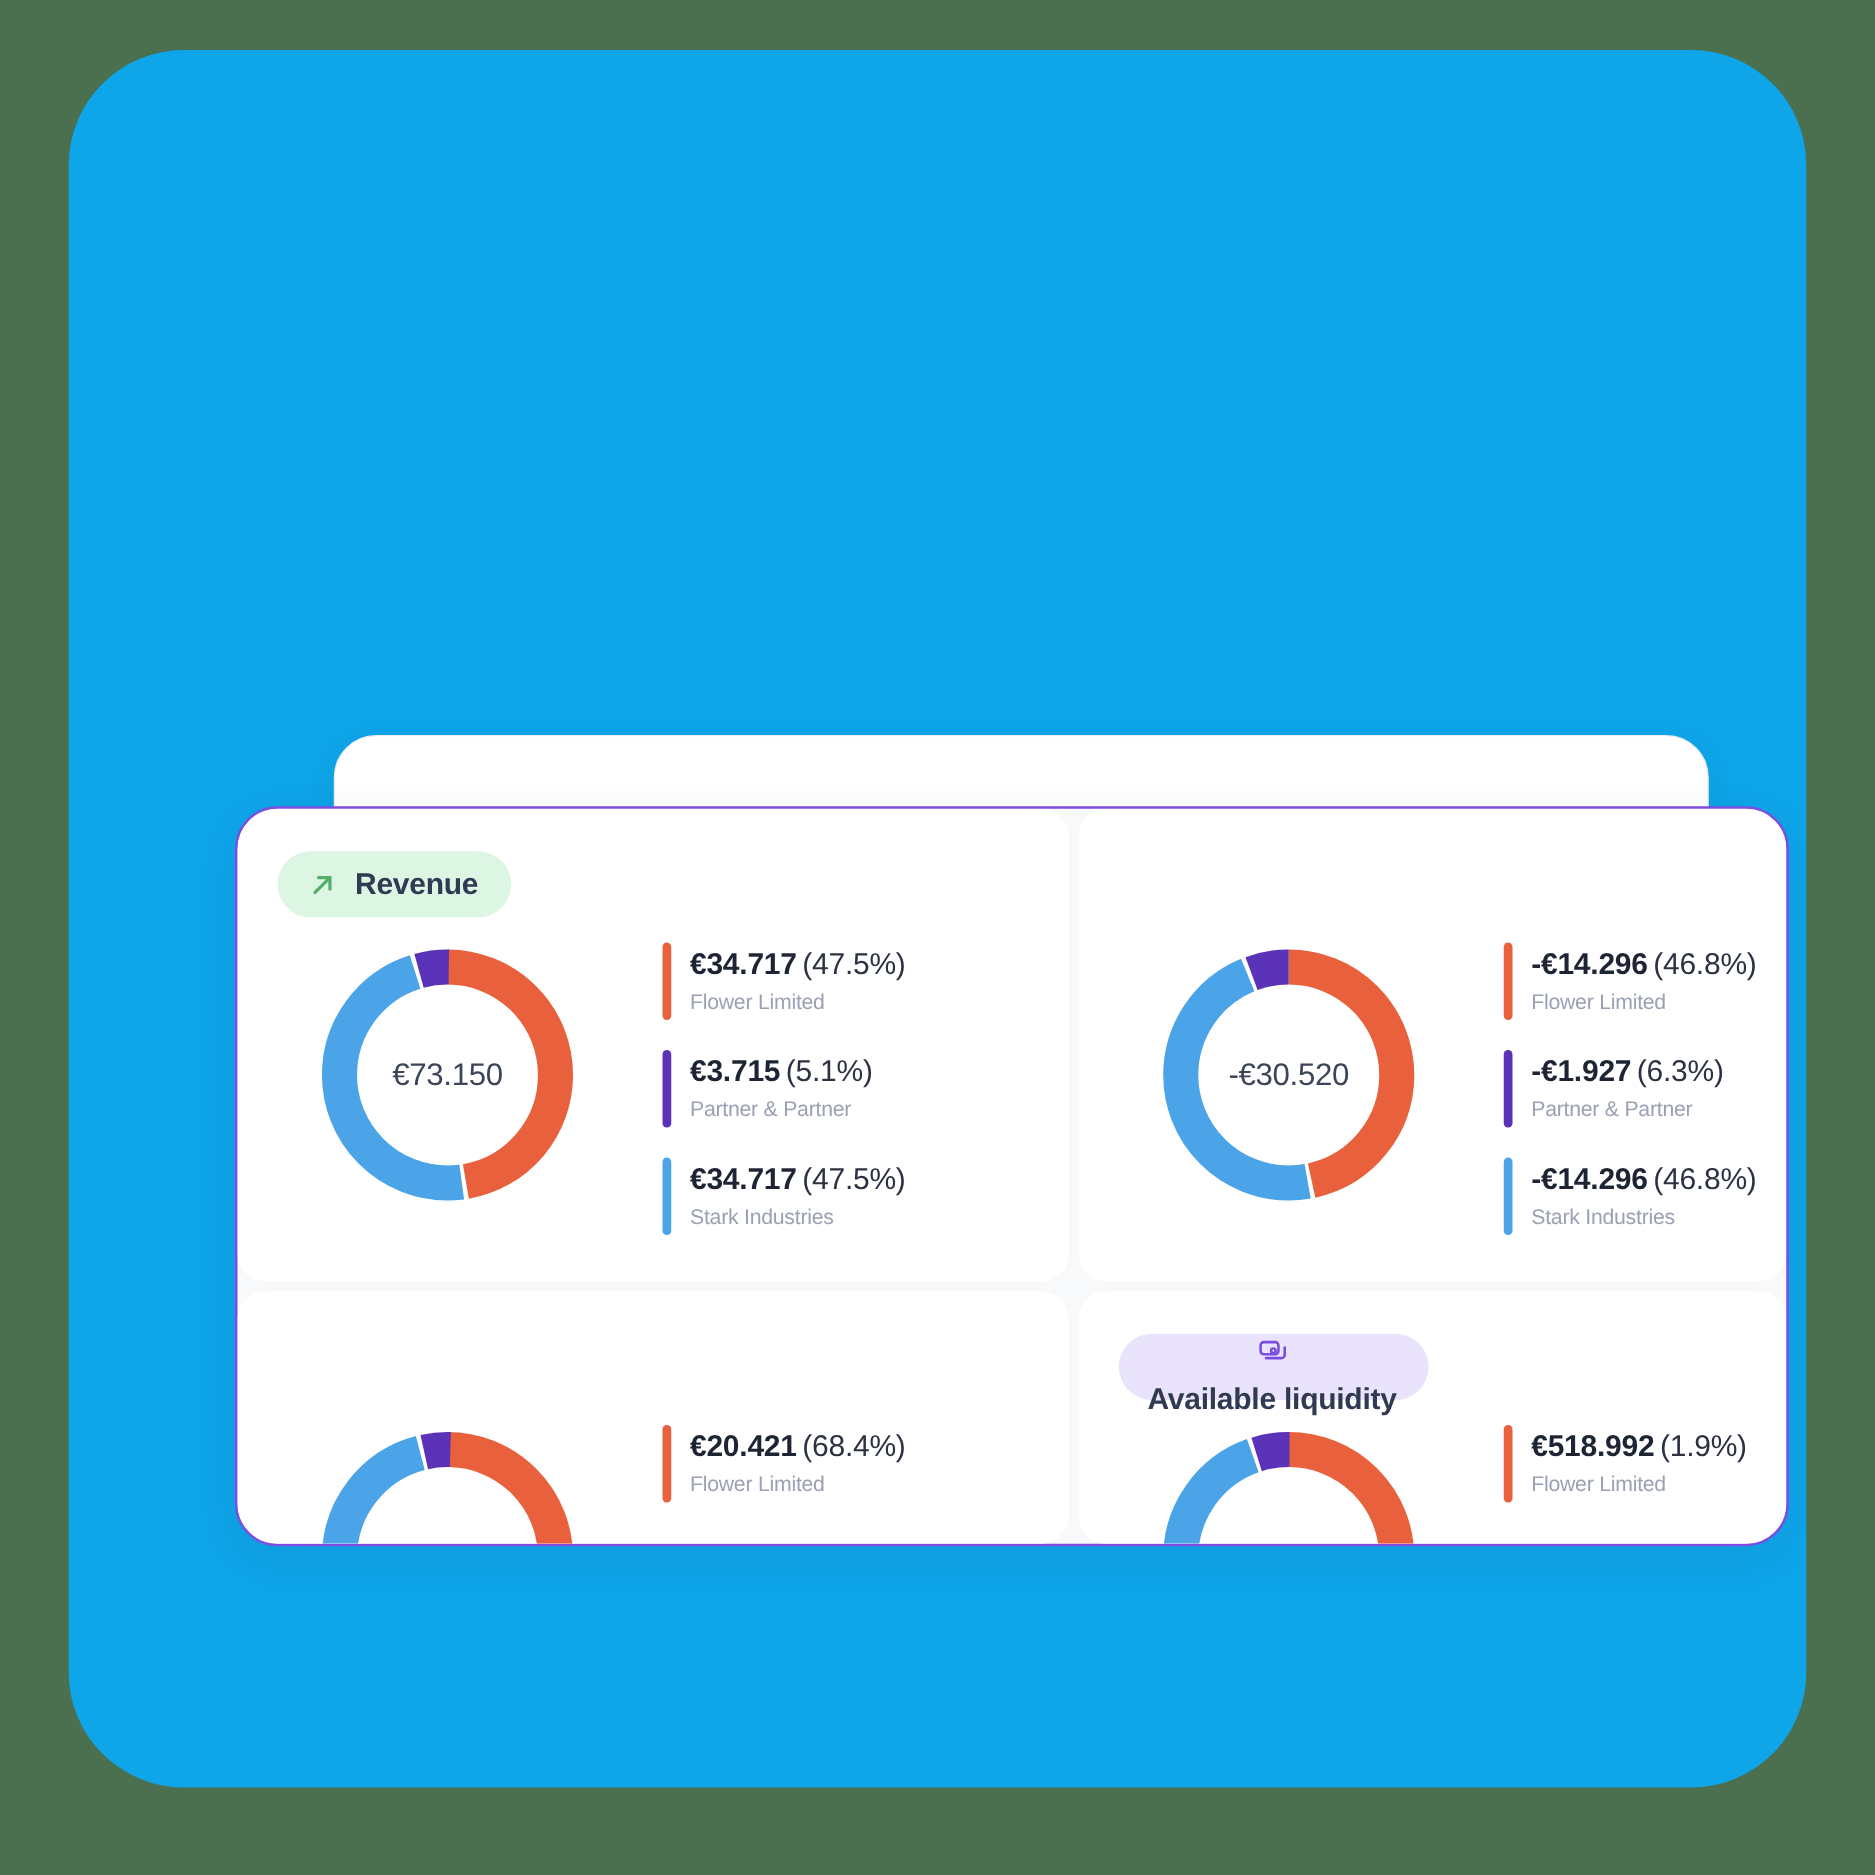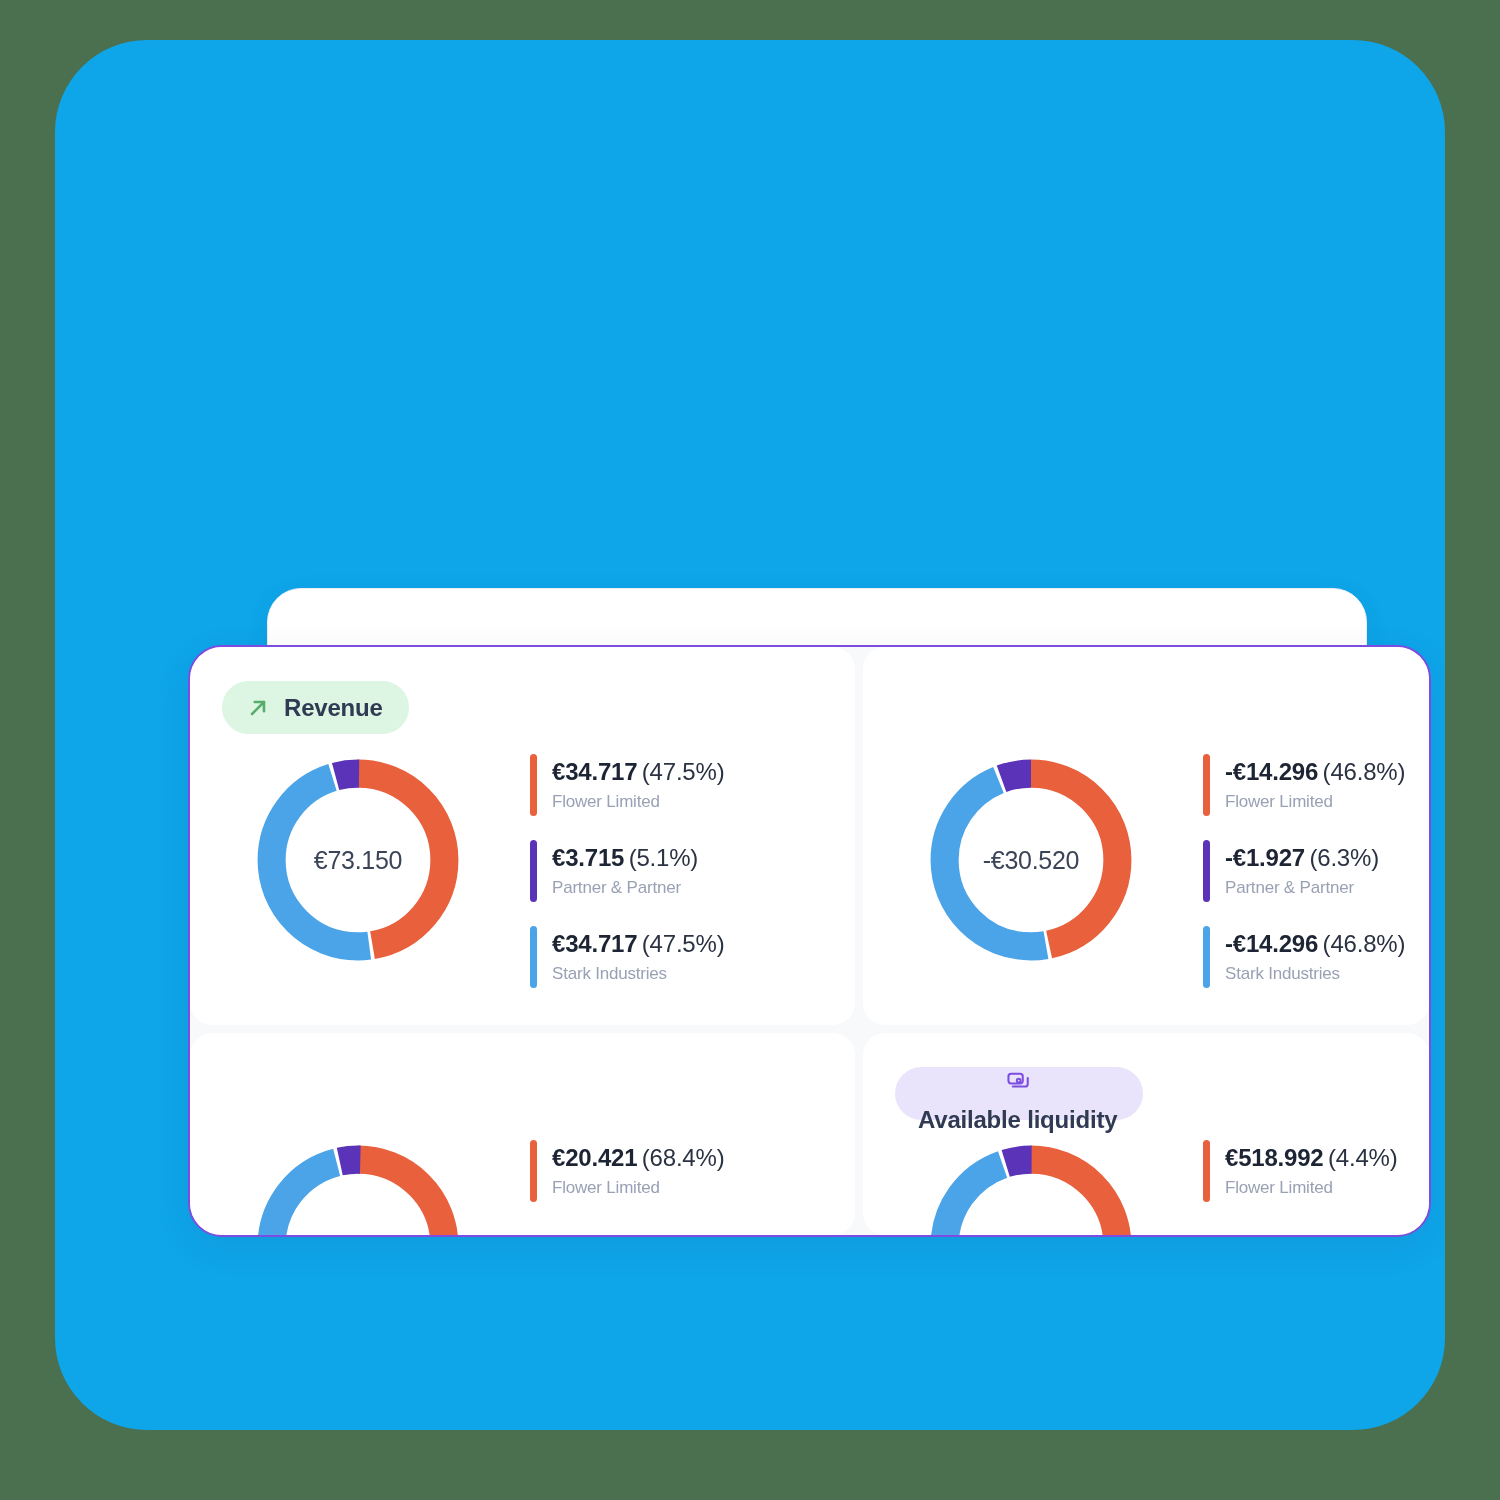--- a/index.html
+++ b/index.html
@@ -326,21 +326,21 @@
               </g>
             </svg>
             <div class="donut-center"></div>
           </div>
 
           <div class="legend">
             <div class="legend-item">
               <span class="legend-bar" style="background:#e8603c"></span>
               <span class="legend-text">
                 <span class="legend-value">€518.992</span>
-                <span class="legend-pct">(4.4%)</span>
+                <span class="legend-pct">(1.9%)</span>
                 <span class="legend-name" style="display:block">Flower Limited</span>
               </span>
             </div>
           </div>
         </div>
       </div>
 
     </div>
   </div>
 </div>

